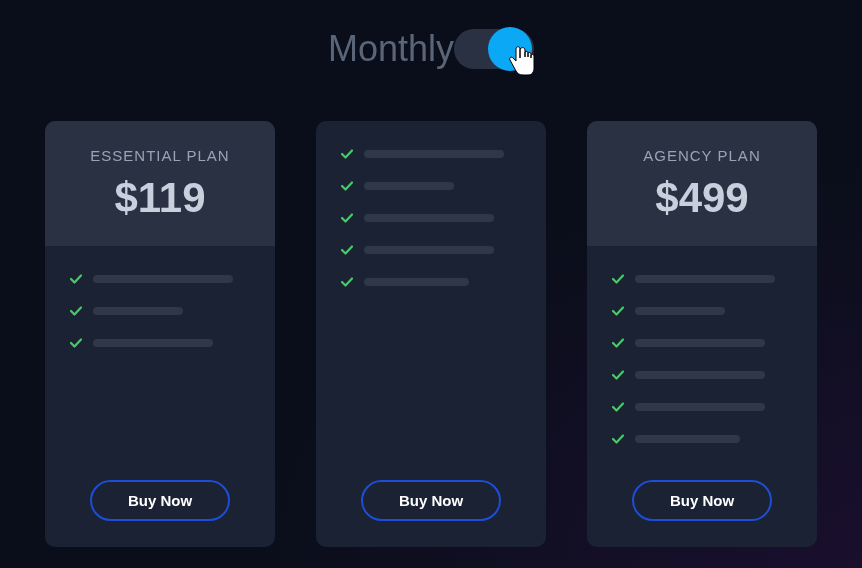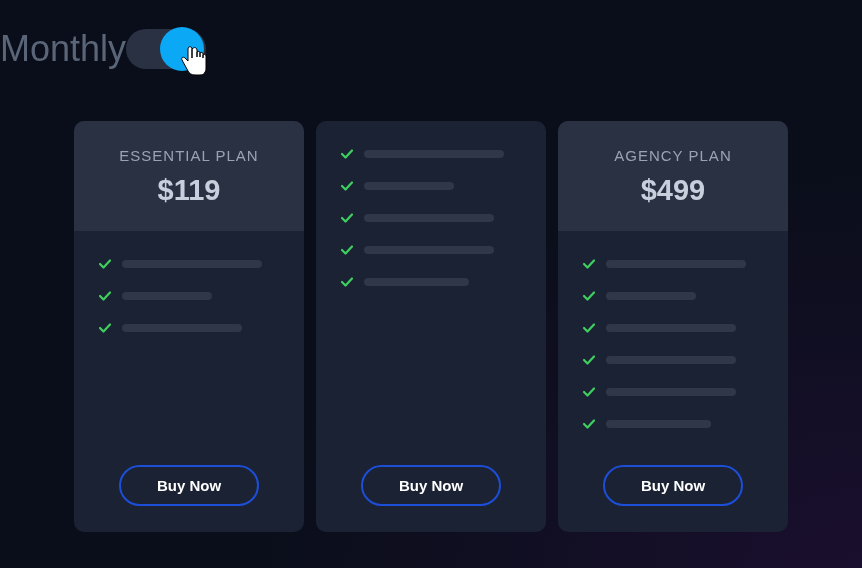--- a/index.html
+++ b/index.html
@@ -6,20 +6,21 @@
     body {
       width: 862px;
       height: 568px;
       background: radial-gradient(ellipse at bottom right, #1a0f2e 0%, #0a0e1a 50%);
       font-family: -apple-system, BlinkMacSystemFont, 'Segoe UI', sans-serif;
       overflow: hidden;
     }
     .toggle-row {
       display: flex;
       align-items: center;
+      justify-content: center;
       padding-top: 28px;
       padding-bottom: 40px;
     }
     .toggle-label {
       font-size: 36px;
       font-weight: 500;
     }
     .toggle-monthly { color: #5a6578; }
     .toggle-yearly { color: #ffffff; font-weight: 600; }
     .toggle-switch {
@@ -43,21 +44,21 @@
       position: absolute;
       right: -4px;
       top: 12px;
       width: 32px;
       height: 36px;
       pointer-events: none;
     }
     .plans {
       display: flex;
       justify-content: center;
-      gap: 12px;
+      gap: 41px;
       padding: 11px 40px;
     }
     .plan-card {
       width: 230px;
       background: #1a2233;
       border-radius: 10px;
       overflow: hidden;
       display: flex;
       flex-direction: column;
     }
@@ -68,21 +69,21 @@
     }
     .plan-name {
       color: #9aa3b5;
       font-size: 15px;
       letter-spacing: 1px;
       font-weight: 500;
       margin-bottom: 10px;
     }
     .plan-price {
       color: #c8cfdd;
-      font-size: 29px;
+      font-size: 42px;
       font-weight: 700;
     }
     .features {
       padding: 26px 24px 10px;
       flex: 1;
       min-height: 200px;
     }
     .feature-row {
       display: flex;
       align-items: center;

